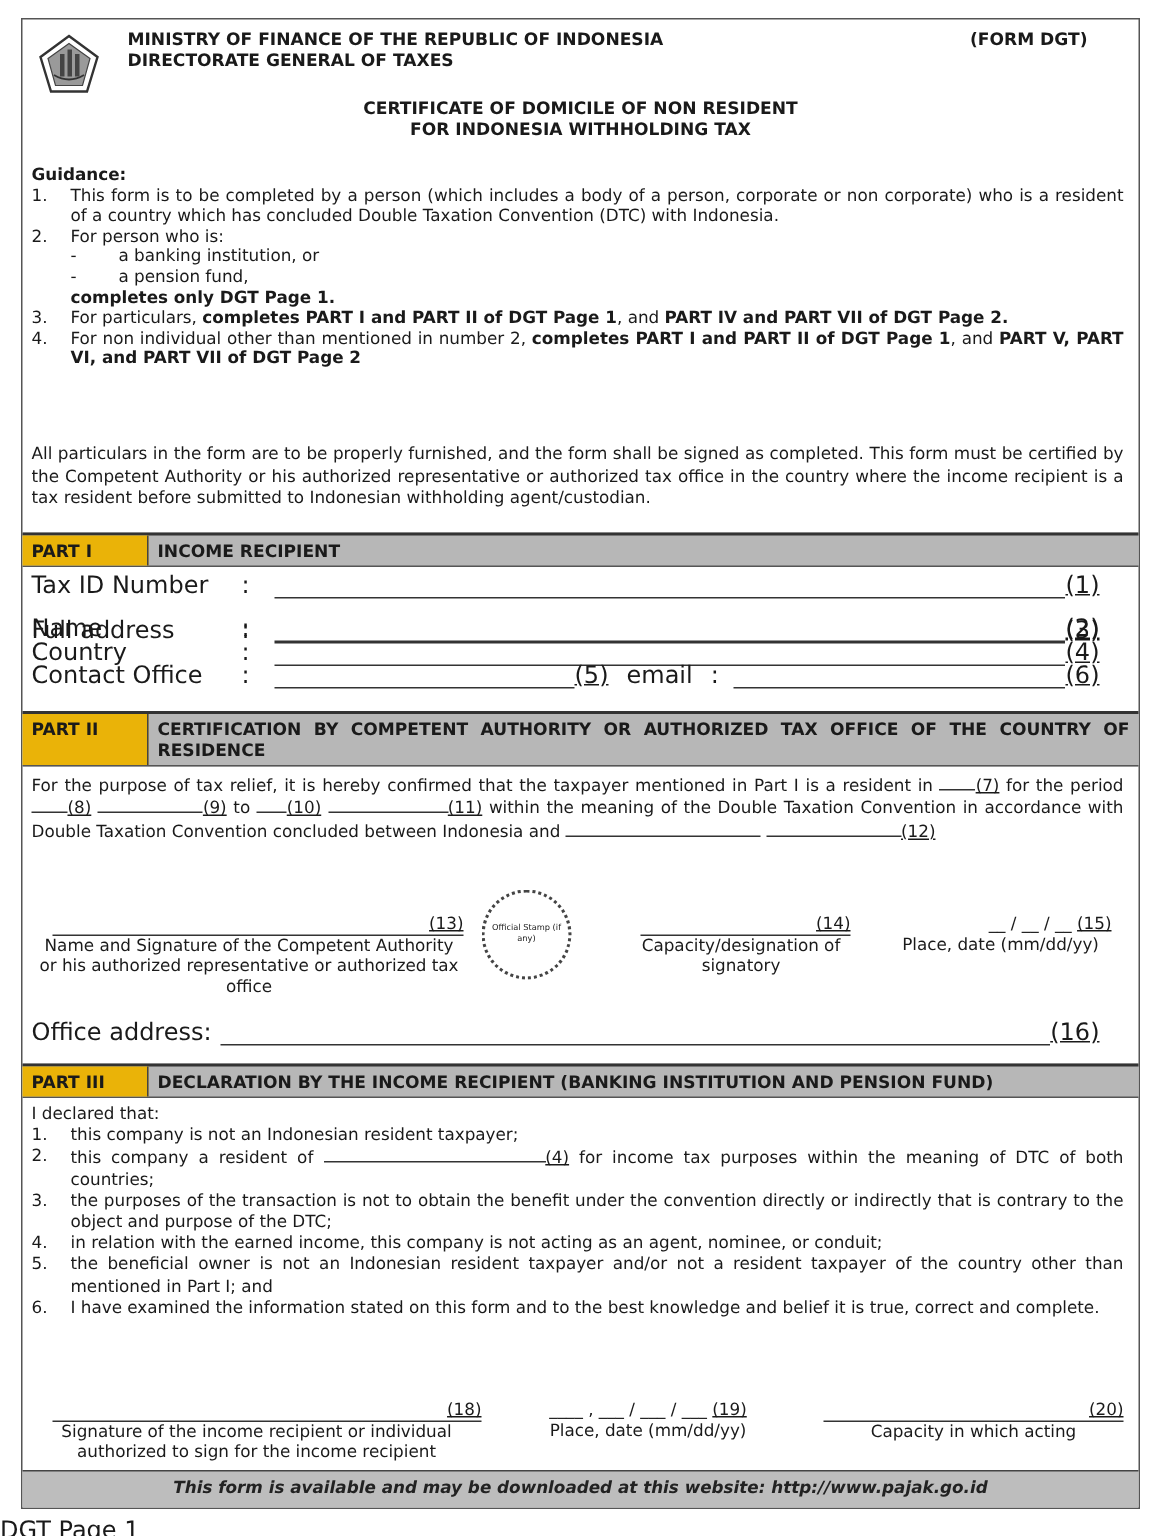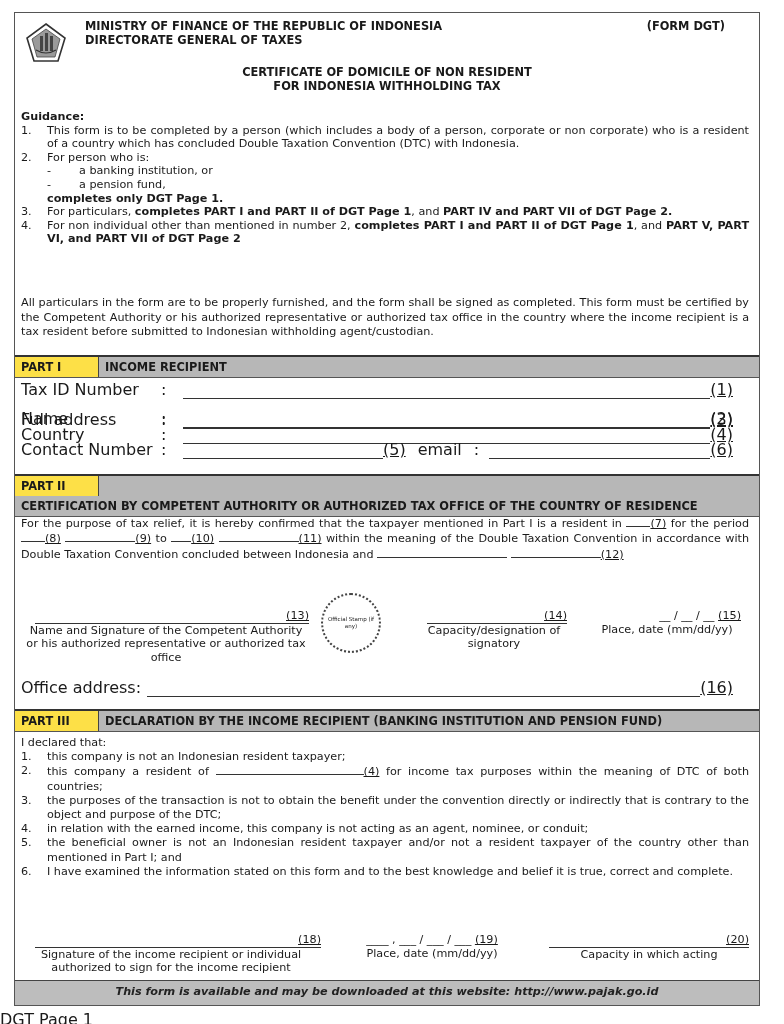--- a/index.html
+++ b/index.html
@@ -15,21 +15,21 @@
   .guid .gh { font-weight:bold; }
   .li { display:flex; }
   .li .n { width:26px; flex:none; }
   .li .t { flex:1; text-align:justify; }
   .sub { display:flex; padding-left:26px; }
   .sub .d { width:32px; flex:none; }
   .b { font-weight:bold; }
   .para { position:absolute; left:6px; right:10px; top:283px; line-height:14.6px; text-align:justify; }
   .parthdr { position:absolute; left:0; right:0; display:flex; border-top:2px solid #333; border-bottom:1.5px solid #555;
              background:#b7b7b7; font-weight:bold; font-size:11.4px; }
-  .parthdr .pl { width:84px; background:#fde047; padding:3px 6px; box-sizing:border-box; border-right:1.5px solid #444; }
+  .parthdr .pl { width:84px; background:#eab308; padding:3px 6px; box-sizing:border-box; border-right:1.5px solid #444; }
   .parthdr .pt { flex:1; padding:3px 6px; text-align:justify; line-height:14px; }
   .row { position:absolute; left:6px; right:26px; display:flex; align-items:flex-end; height:14px; font-size:16px; }
   .row .lbl { width:140px; }
   .row .col { width:22px; }
   .line { flex:1; border-bottom:1px solid #333; height:11px; }
   .num { text-decoration:underline; }
   .p2 { position:absolute; left:6px; right:10px; top:503px; line-height:14.4px; text-align:justify; }
   .u { display:inline-block; border-bottom:1px solid #333; height:10px; vertical-align:baseline; }
   .sig { position:absolute; text-align:center; font-size:11.2px; line-height:13.6px; }
   .sigline { border-bottom:1px solid #333; display:flex; justify-content:flex-end; }
@@ -120,31 +120,31 @@
     <span class="line"></span>
     <span class="num">(3)</span>
   </div>
   <div class="row" style="top:417px;">
     <span class="lbl">Country</span>
     <span class="col">:</span>
     <span class="line"></span>
     <span class="num">(4)</span>
   </div>
   <div class="row" style="top:432px;">
-    <span class="lbl">Contact Number</span>
+    <span class="lbl">Contact Office</span>
     <span class="col">:</span>
     <span class="line" style="flex:0 0 200px;"></span>
     <span class="num">(5)</span>
     <span style="margin-left:12px;">email</span>
     <span style="margin:0 10px 0 12px;">:</span>
     <span class="line"></span>
     <span class="num">(6)</span>
   </div>
 
-  <div class="parthdr" style="top:461px;flex-direction:column;">
+  <div class="parthdr" style="top:461px;">
     <div class="pl">PART II</div>
     <div class="pt">CERTIFICATION BY COMPETENT AUTHORITY OR AUTHORIZED TAX OFFICE OF THE COUNTRY OF RESIDENCE</div>
   </div>
 
   <div class="p2">
     <span>For the purpose of tax relief, it is hereby confirmed that the taxpayer mentioned in Part I is a resident in</span>
     <span class="u" style="width:24px;"></span><span class="num">(7)</span>
     <span>for the period</span>
     <span class="u" style="width:24px;"></span><span class="num">(8)</span>
     <span class="u" style="width:70px;"></span><span class="num">(9)</span>

